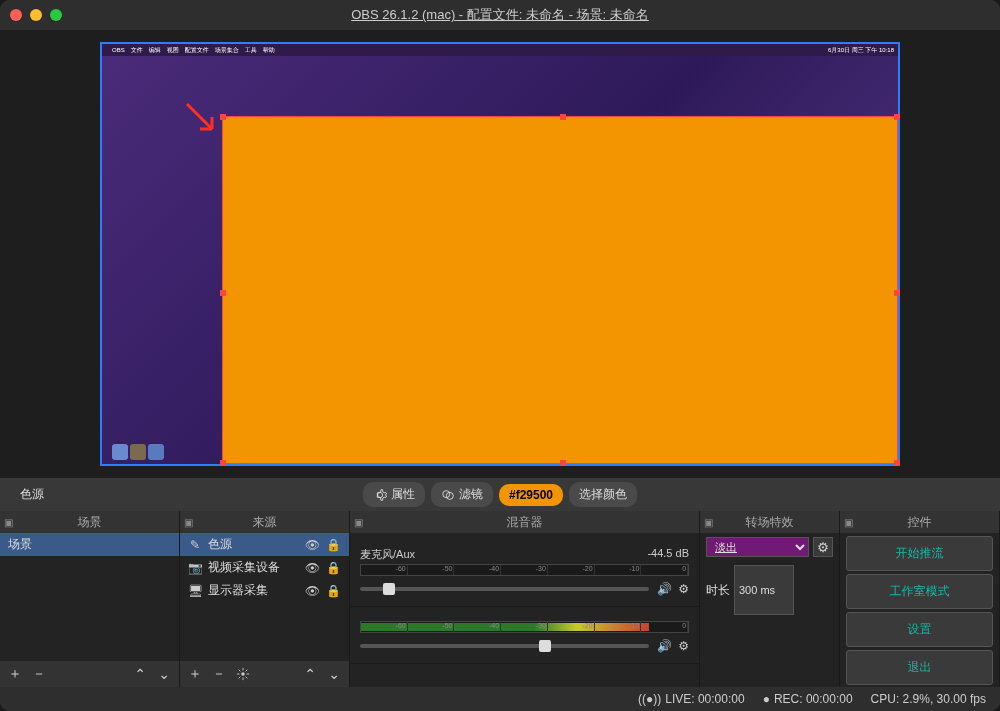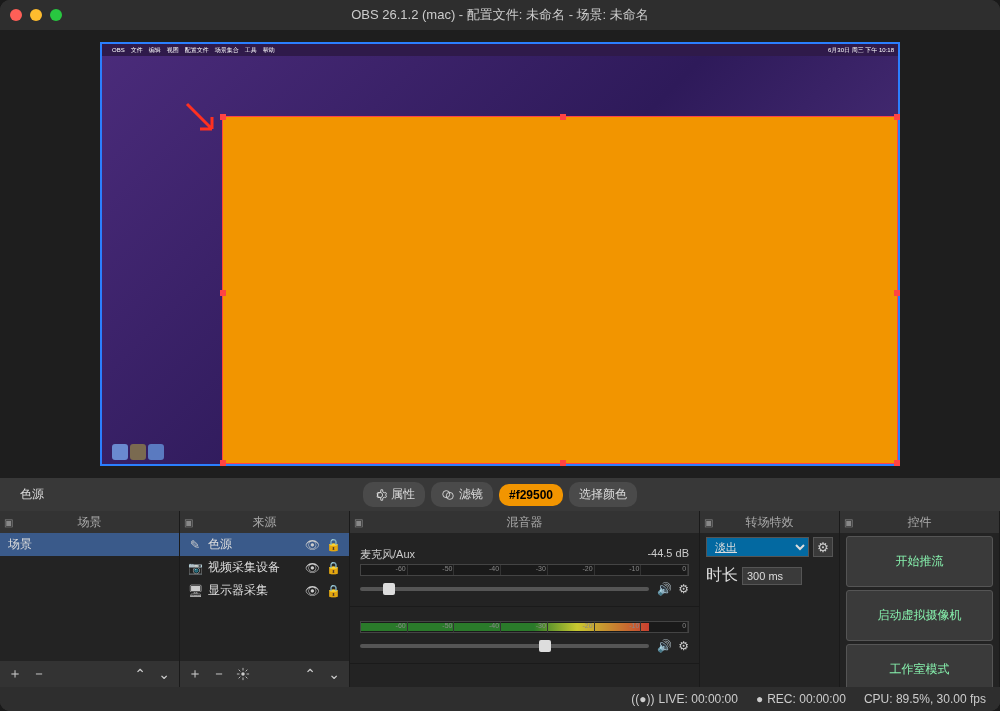--- a/index.html
+++ b/index.html
@@ -4,21 +4,21 @@
 <style>
 * { margin: 0; padding: 0; box-sizing: border-box; font-family: -apple-system, "Helvetica Neue", Arial, sans-serif; }
 body { background: #1a1a1a; width: 1000px; height: 711px; overflow: hidden; color: #ddd; font-size: 12px; }
 .window { width: 1000px; height: 711px; background: #383838; border-radius: 10px; overflow: hidden; display: flex; flex-direction: column; }
 .titlebar { height: 30px; background: #2e2e2e; display: flex; align-items: center; padding: 0 10px; position: relative; }
 .traffic { display: flex; gap: 8px; }
 .dot { width: 12px; height: 12px; border-radius: 50%; }
 .dot.red { background: #ff5f57; }
 .dot.yellow { background: #febc2e; }
 .dot.green { background: #28c840; }
-.title { position: absolute; left: 0; right: 0; text-align: center; color: #ccc; font-size: 13px; pointer-events: none; }
+.title { position: absolute; left: 0; right: 0; text-align: center; color: #ccc; font-size: 13px; pointer-events: none; text-decoration: underline; }
 .preview-area { flex: 1; background: #1e1e1e; padding: 12px 100px; position: relative; }
 .preview-canvas { width: 100%; height: 100%; background: #3a2560; position: relative; border: 2px solid #2b7fff; }
 .mac-menubar { height: 12px; background: rgba(40,20,60,0.6); display: flex; align-items: center; padding: 0 4px; font-size: 6px; color: #fff; gap: 6px; }
 .mac-menubar .right { margin-left: auto; display: flex; gap: 4px; }
 .desktop-bg { position: absolute; top: 12px; left: 0; right: 0; bottom: 0; background: linear-gradient(135deg, #4a2b7a 0%, #2e1a5a 50%, #5a3a8a 100%); }
 .arrow { position: absolute; top: 55px; left: 80px; width: 40px; height: 40px; pointer-events: none; }
 .arrow svg { width: 100%; height: 100%; }
 .color-source { position: absolute; top: 72px; left: 120px; right: 0; bottom: 0; background: #f29500; border: 1px solid #ff4444; }
 .handle { position: absolute; width: 6px; height: 6px; background: #ff4444; }
 .dock { position: absolute; bottom: 4px; left: 10px; display: flex; gap: 2px; }
@@ -48,24 +48,24 @@
 .mixer-top { display: flex; justify-content: space-between; font-size: 11px; color: #ccc; margin-bottom: 2px; }
 .mixer-meter { height: 12px; background: #1a1a1a; position: relative; margin-bottom: 6px; border: 1px solid #444; }
 .meter-fill { position: absolute; top: 1px; bottom: 1px; left: 0; background: linear-gradient(to right, #2a7a2a 0%, #2a7a2a 60%, #c8c830 75%, #c84030 100%); }
 .meter-ticks { position: absolute; top: 0; left: 0; right: 0; bottom: 0; display: flex; }
 .meter-ticks span { flex: 1; border-right: 1px solid #333; font-size: 7px; color: #888; text-align: right; padding-right: 1px; }
 .mixer-slider-row { display: flex; align-items: center; gap: 8px; }
 .slider { flex: 1; height: 4px; background: #555; position: relative; border-radius: 2px; }
 .slider-thumb { position: absolute; top: -4px; width: 12px; height: 12px; background: #ddd; border-radius: 2px; }
 .mixer-icons { display: flex; gap: 6px; color: #ccc; }
 .trans-row { display: flex; align-items: center; gap: 4px; padding: 4px 6px; }
-.trans-select { flex: 1; background: #0369a1; border: 1px solid #555; color: #ddd; padding: 2px 4px; font-size: 11px; text-decoration: underline; }
-.trans-input { width: 60px; background: #3a3a3a; border: 1px solid #555; color: #ddd; padding: 2px 4px; font-size: 11px; }
+.trans-select { flex: 1; background: #701a75; border: 1px solid #555; color: #ddd; padding: 2px 4px; font-size: 11px; text-decoration: underline; }
+.trans-input { width: 60px; background: #3a3a3a; border: 1px solid #555; color: #ddd; padding: 18px 4px; font-size: 11px; }
 .trans-gear { background: #3a3a3a; border: 1px solid #555; color: #ccc; width: 20px; height: 20px; cursor: pointer; }
-.ctrl-btn { display: block; width: calc(100% - 12px); margin: 3px 6px; background: #3a3a3a; border: 1px solid #555; color: #86efac; padding: 16px; font-size: 12px; cursor: pointer; border-radius: 3px; }
+.ctrl-btn { display: block; width: calc(100% - 12px); margin: 3px 6px; background: #3a3a3a; border: 1px solid #555; color: #14b8a6; padding: 8px; font-size: 12px; cursor: pointer; border-radius: 3px; }
 .statusbar { height: 24px; background: #2e2e2e; display: flex; align-items: center; justify-content: flex-end; gap: 18px; padding: 0 14px; color: #ccc; font-size: 12px; }
 .statusbar .item { display: flex; align-items: center; gap: 4px; }
 svg.ico { width: 14px; height: 14px; fill: currentColor; }
 </style>
 </head>
 <body>
 
 <div class="window">
   <div class="titlebar">
     <div class="traffic">
@@ -258,44 +258,44 @@
       <div class="panel-header">
           <span class="dock-handle">▣</span>
           <span>转场特效</span>
         </div>
       <div class="panel-body">
         <div class="trans-row">
           <select class="trans-select"><option>淡出</option></select>
           <button class="trans-gear">⚙</button>
         </div>
         <div class="trans-row">
-          <span style="font-size:16px">时长</span>
+          <span style="font-size:12px">时长</span>
           <input class="trans-input" value="300 ms" style="">
         </div>
       </div>
     </div>
 
     <div class="panel controls">
       <div class="panel-header">
           <span class="dock-handle">▣</span>
           <span>控件</span>
         </div>
       <div class="panel-body">
         <button class="ctrl-btn">开始推流</button>
-        <button class="ctrl-btn">启动虚拟摄像机</button>
         <button class="ctrl-btn">工作室模式</button>
+        <button class="ctrl-btn">设置</button>
         <button class="ctrl-btn">退出</button>
       </div>
     </div>
   </div>
 
   <div class="statusbar">
     <div class="item">
         <span>((●))</span>
         <span>LIVE: 00:00:00</span>
       </div>
     <div class="item">
         <span>●</span>
         <span>REC: 00:00:00</span>
       </div>
-    <div class="item">CPU: 89.5%, 30.00 fps</div>
+    <div class="item">CPU: 2.9%, 30.00 fps</div>
   </div>
 </div>
 
 </body></html>

